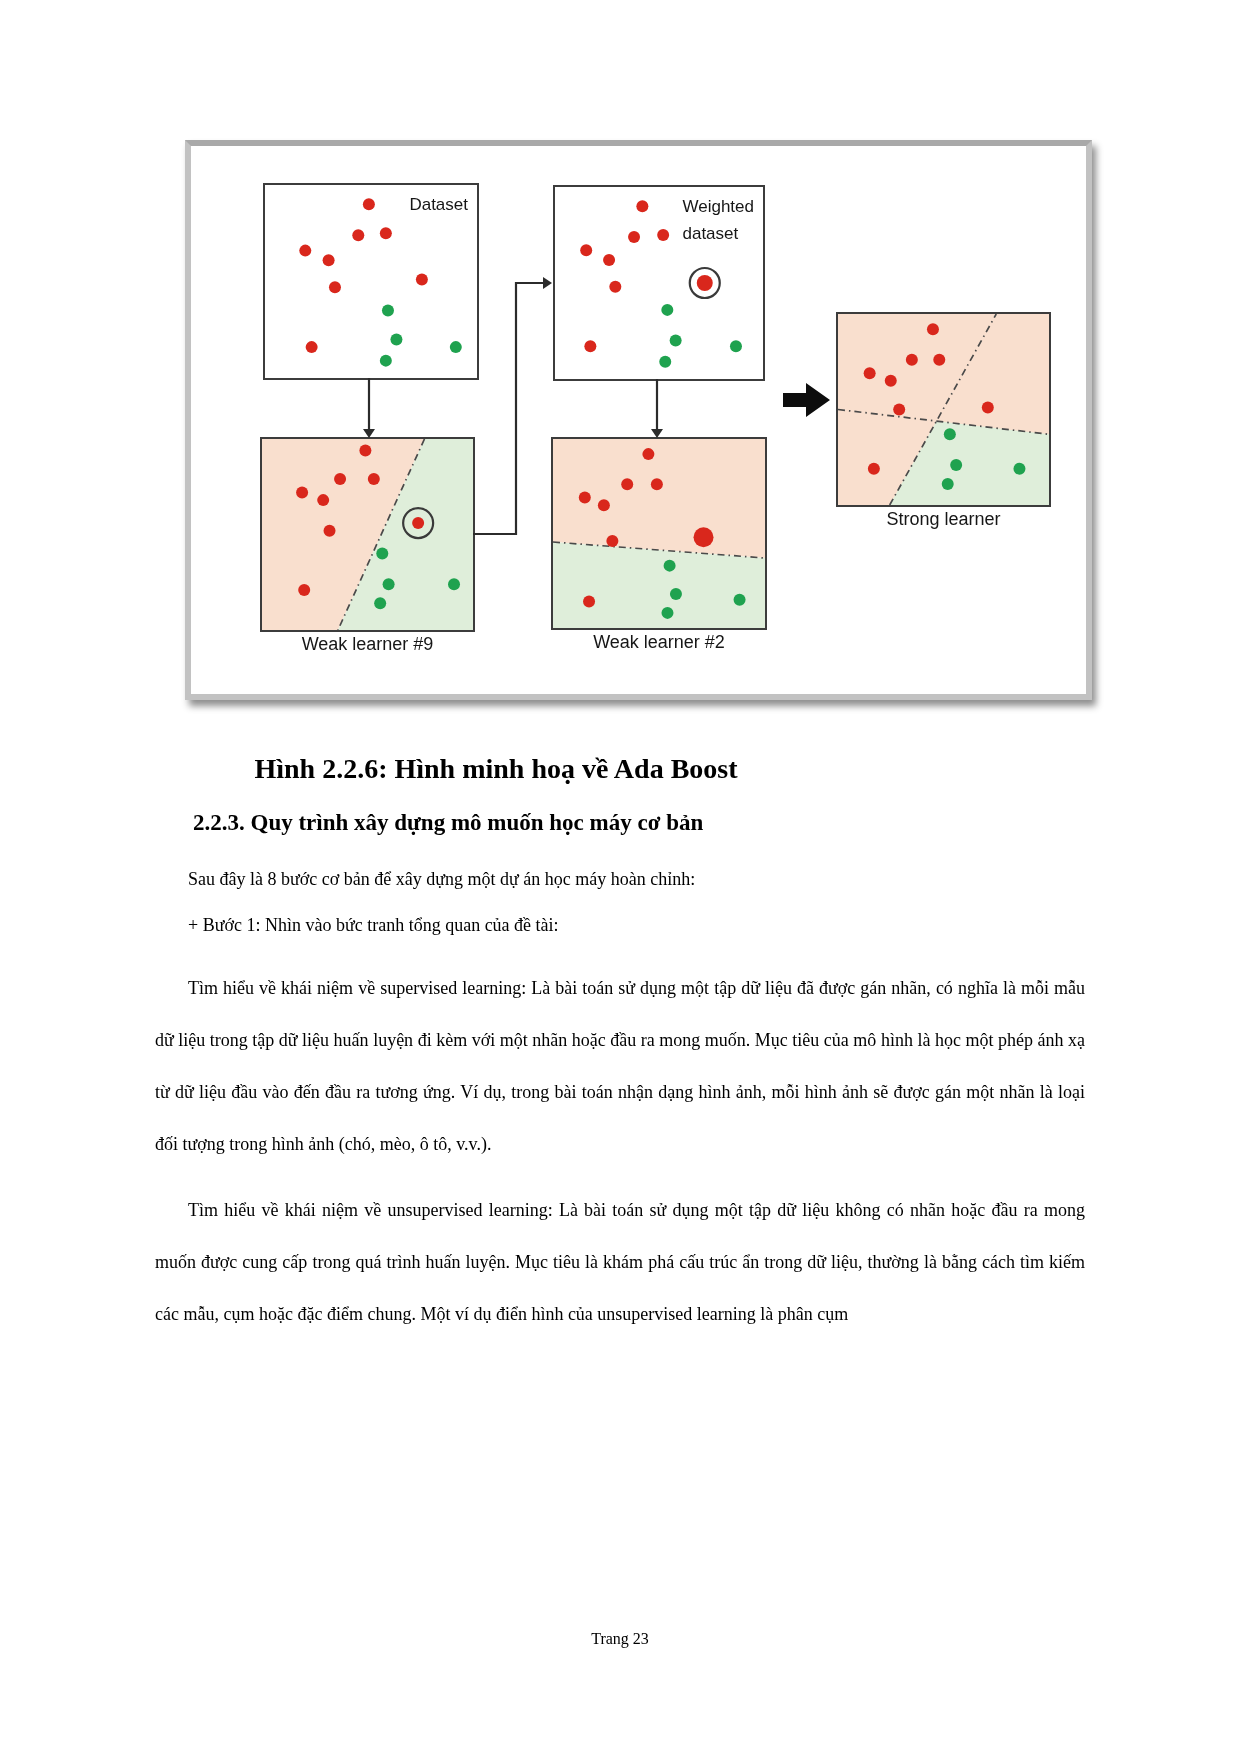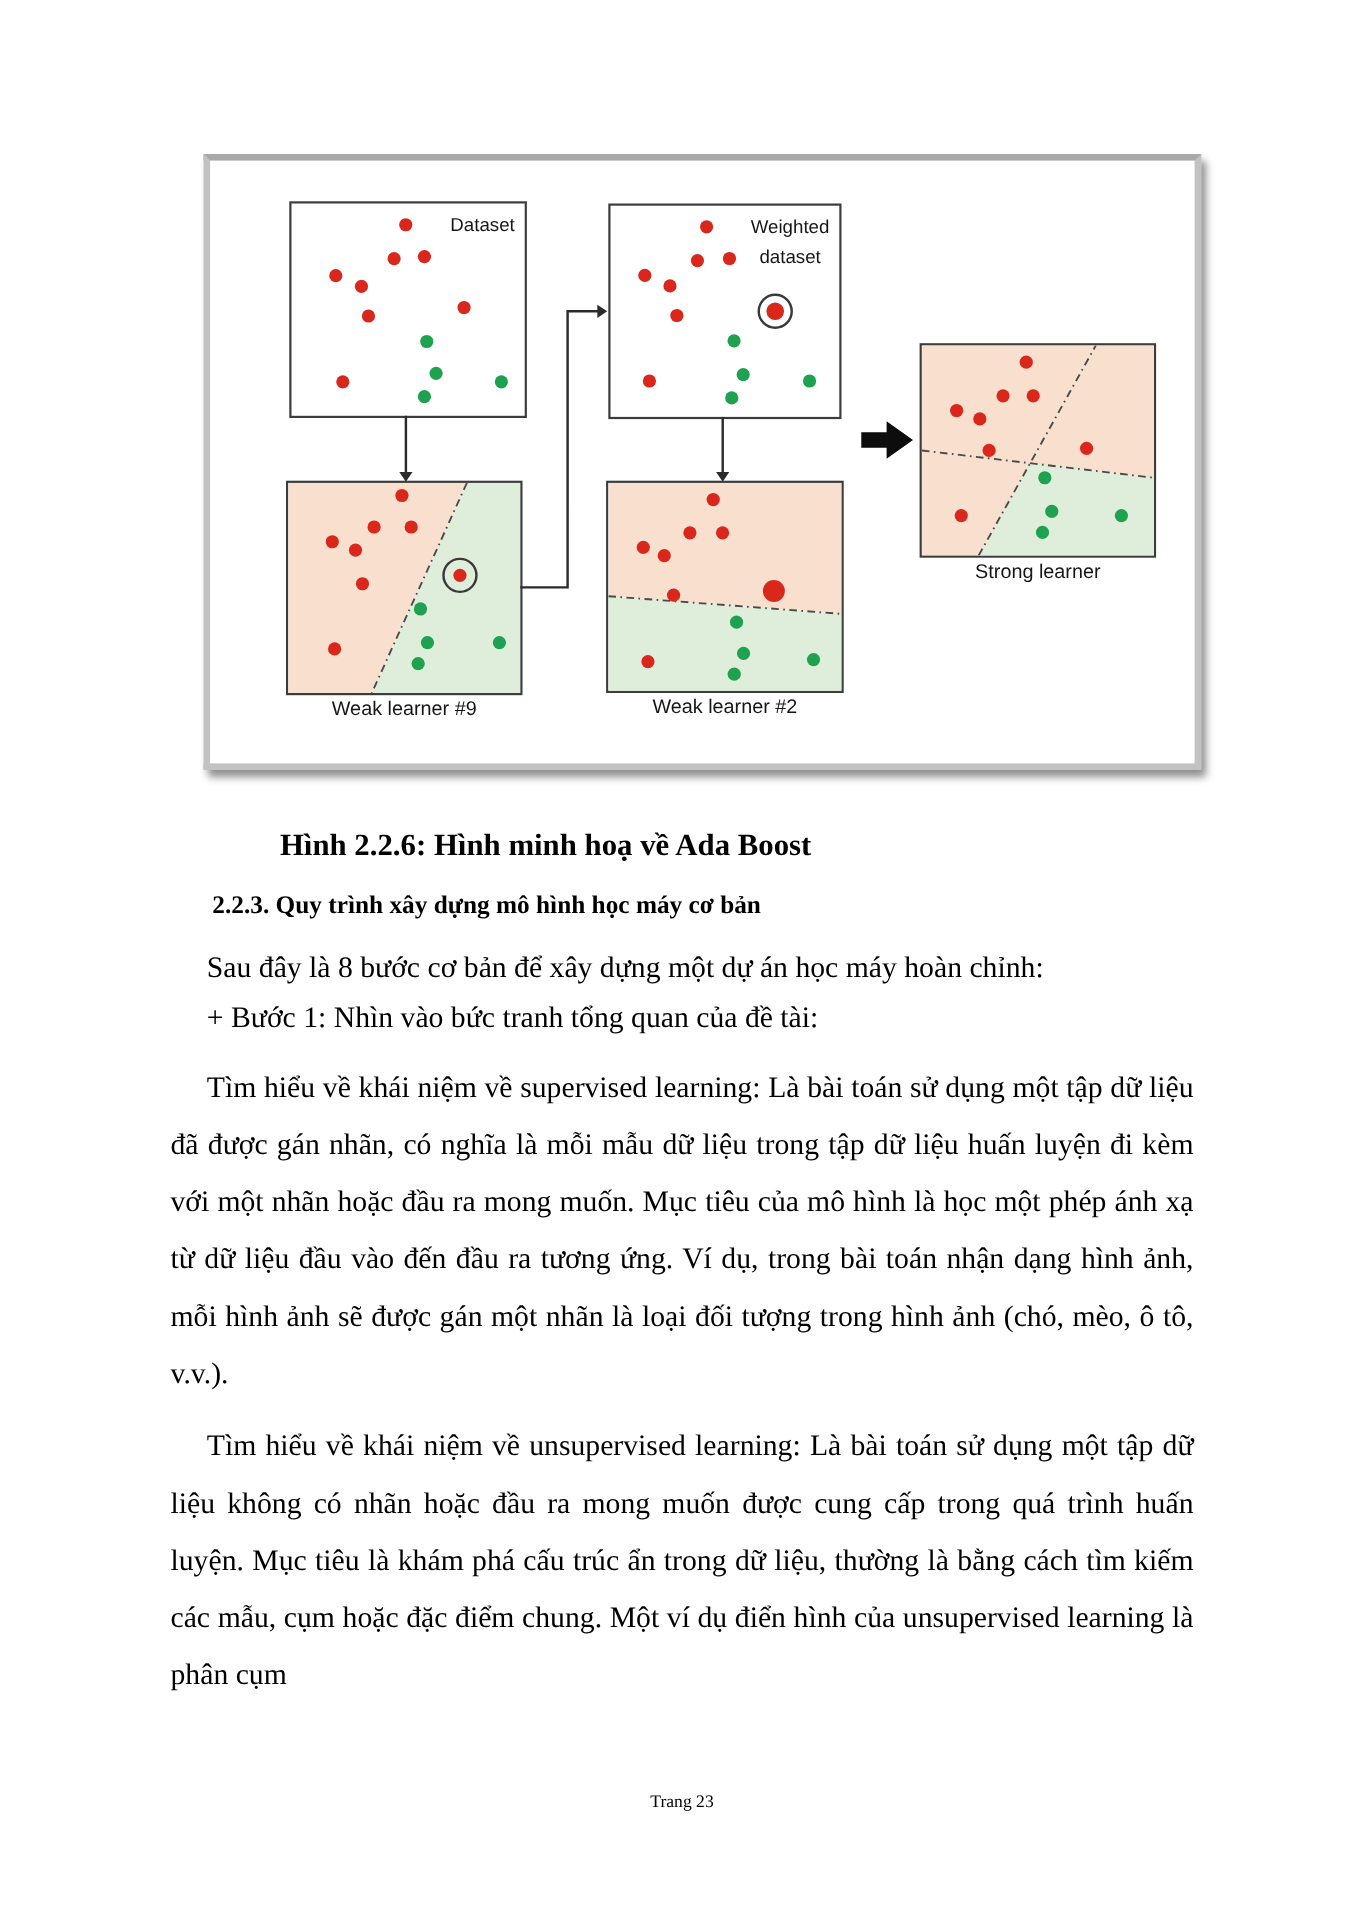--- a/index.html
+++ b/index.html
@@ -10,36 +10,36 @@
   .panel{position:absolute;left:185px;top:140px;width:895px;height:548px;
          background:#ffffff;border:6px solid #c2c2c2;border-top-color:#a9a9a9;
          box-shadow:4px 6px 7px #8f8f8f;}
   .mini-box{position:absolute;border:2px solid #3c3c3c;background:#fff;}
   #box-dataset {left:72px; top:37px; width:212px;height:193px;}
   #box-weighted{left:362px;top:39px; width:208px;height:192px;}
   #box-weak1   {left:69px; top:291px;width:211px;height:191px;}
   #box-weak2   {left:360px;top:291px;width:212px;height:189px;}
   #box-strong  {left:645px;top:166px;width:211px;height:191px;}
   .box-svg{position:absolute;left:0;top:0;width:100%;height:100%;display:block;}
-  .box-label{position:absolute;right:9px;top:6px;z-index:2;text-align:center;
+  .box-label{position:absolute;right:9px;top:6px;z-index:2;text-align:left;
              font-family:"Liberation Sans","DejaVu Sans",sans-serif;
              font-size:17px;line-height:27px;color:#161616;}
   .box-caption{position:absolute;text-align:center;
                font-family:"Liberation Sans","DejaVu Sans",sans-serif;
                font-size:18px;color:#161616;}
   #cap-weak1 {left:69px; top:488px;width:215px;}
   #cap-weak2 {left:360px;top:486px;width:216px;}
   #cap-strong{left:645px;top:363px;width:215px;}
   #arrows{position:absolute;left:0;top:0;width:895px;height:548px;pointer-events:none;}
 
   
   .fig-caption{position:absolute;left:0;top:753px;width:992px;text-align:center;
                font-weight:bold;font-size:28px;}
   .heading{position:absolute;left:193px;top:810px;font-weight:bold;font-size:23px;}
-  .bodytext{position:absolute;left:155px;top:856px;width:930px;font-size:27px;}
+  .bodytext{position:absolute;left:155px;top:856px;width:930px;font-size:18px;}
   .bodytext p{margin:0;text-indent:33px;text-align:justify;line-height:52px;}
   .bodytext p.tight{line-height:46px;text-align:left;}
   .bodytext p.spaced{margin-top:14px;}
   .footer{position:absolute;left:0;top:1630px;width:1240px;text-align:center;font-size:16px;}
 </style>
 </head>
 <body>
 
 <div class="page">
 
@@ -159,21 +159,21 @@
 
       <polyline points="282,388 325,388 325,137 353,137" fill="none" stroke="#2b2b2b" stroke-width="2.2"></polyline>
       <polygon points="352,131 352,143 361,137" fill="#2b2b2b"></polygon>
 
       <polygon points="592,247 615,247 615,237 639,254 615,271 615,261 592,261" fill="#0d0d0d"></polygon>
     </svg>
   </div>
 
   <div class="fig-caption">Hình 2.2.6: Hình minh hoạ về Ada Boost</div>
 
-  <div class="heading">2.2.3. Quy trình xây dựng mô hình học máy cơ bản</div>
+  <div class="heading">2.2.3. Quy trình xây dựng mô muốn học máy cơ bản</div>
 
   <div class="bodytext">
     <p class="tight">Sau đây là 8 bước cơ bản để xây dựng một dự án học máy hoàn chỉnh:</p>
     <p class="tight">+ Bước 1: Nhìn vào bức tranh tổng quan của đề tài:</p>
     <p class="spaced">Tìm hiểu về khái niệm về supervised learning: Là bài toán sử dụng một tập dữ liệu đã được gán nhãn, có nghĩa là mỗi mẫu dữ liệu trong tập dữ liệu huấn luyện đi kèm với một nhãn hoặc đầu ra mong muốn. Mục tiêu của mô hình là học một phép ánh xạ từ dữ liệu đầu vào đến đầu ra tương ứng. Ví dụ, trong bài toán nhận dạng hình ảnh, mỗi hình ảnh sẽ được gán một nhãn là loại đối tượng trong hình ảnh (chó, mèo, ô tô, v.v.).</p>
     <p class="spaced">Tìm hiểu về khái niệm về unsupervised learning: Là bài toán sử dụng một tập dữ liệu không có nhãn hoặc đầu ra mong muốn được cung cấp trong quá trình huấn luyện. Mục tiêu là khám phá cấu trúc ẩn trong dữ liệu, thường là bằng cách tìm kiếm các mẫu, cụm hoặc đặc điểm chung. Một ví dụ điển hình của unsupervised learning là phân cụm</p>
   </div>
 
   <div class="footer">Trang 23</div>
 

